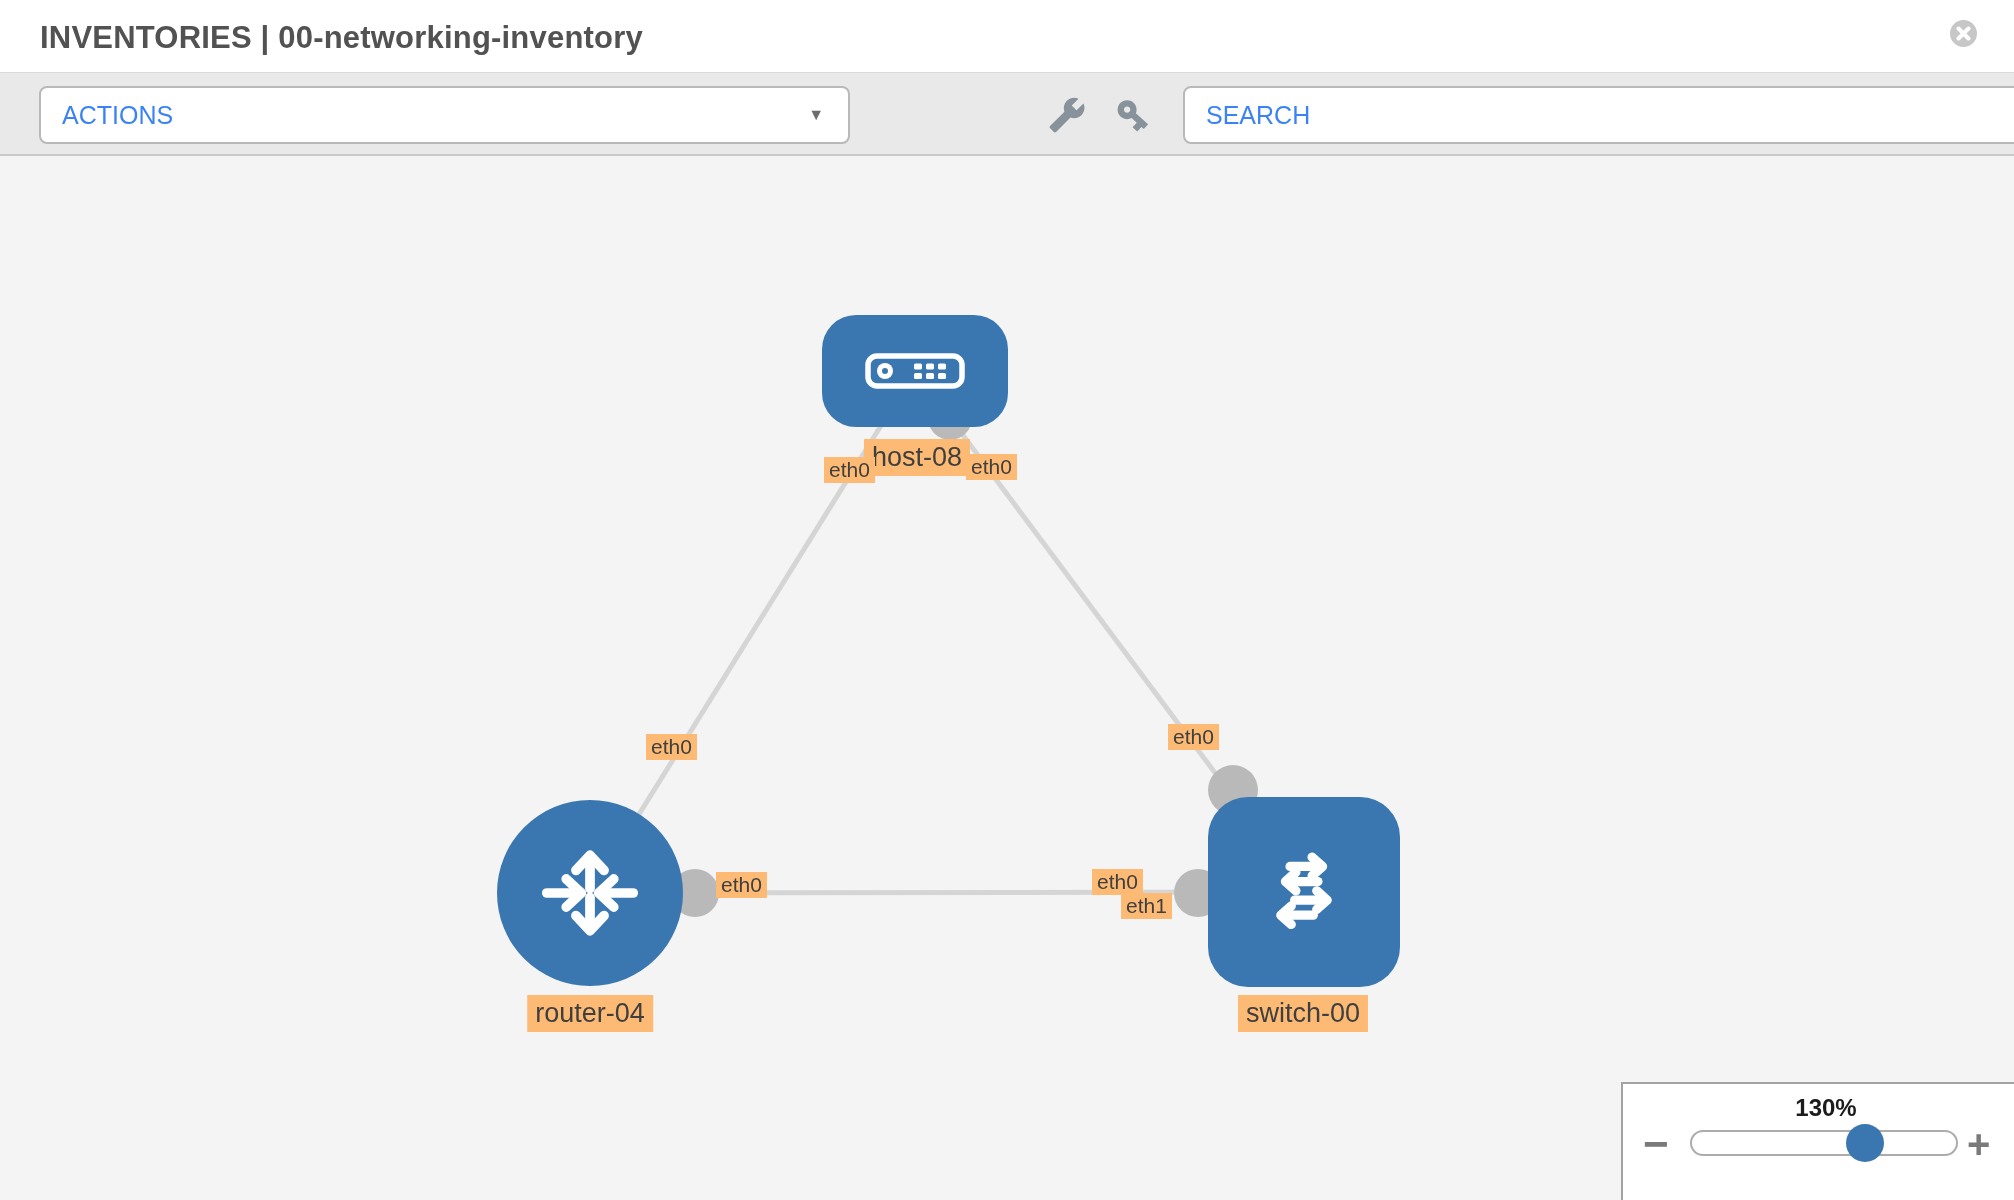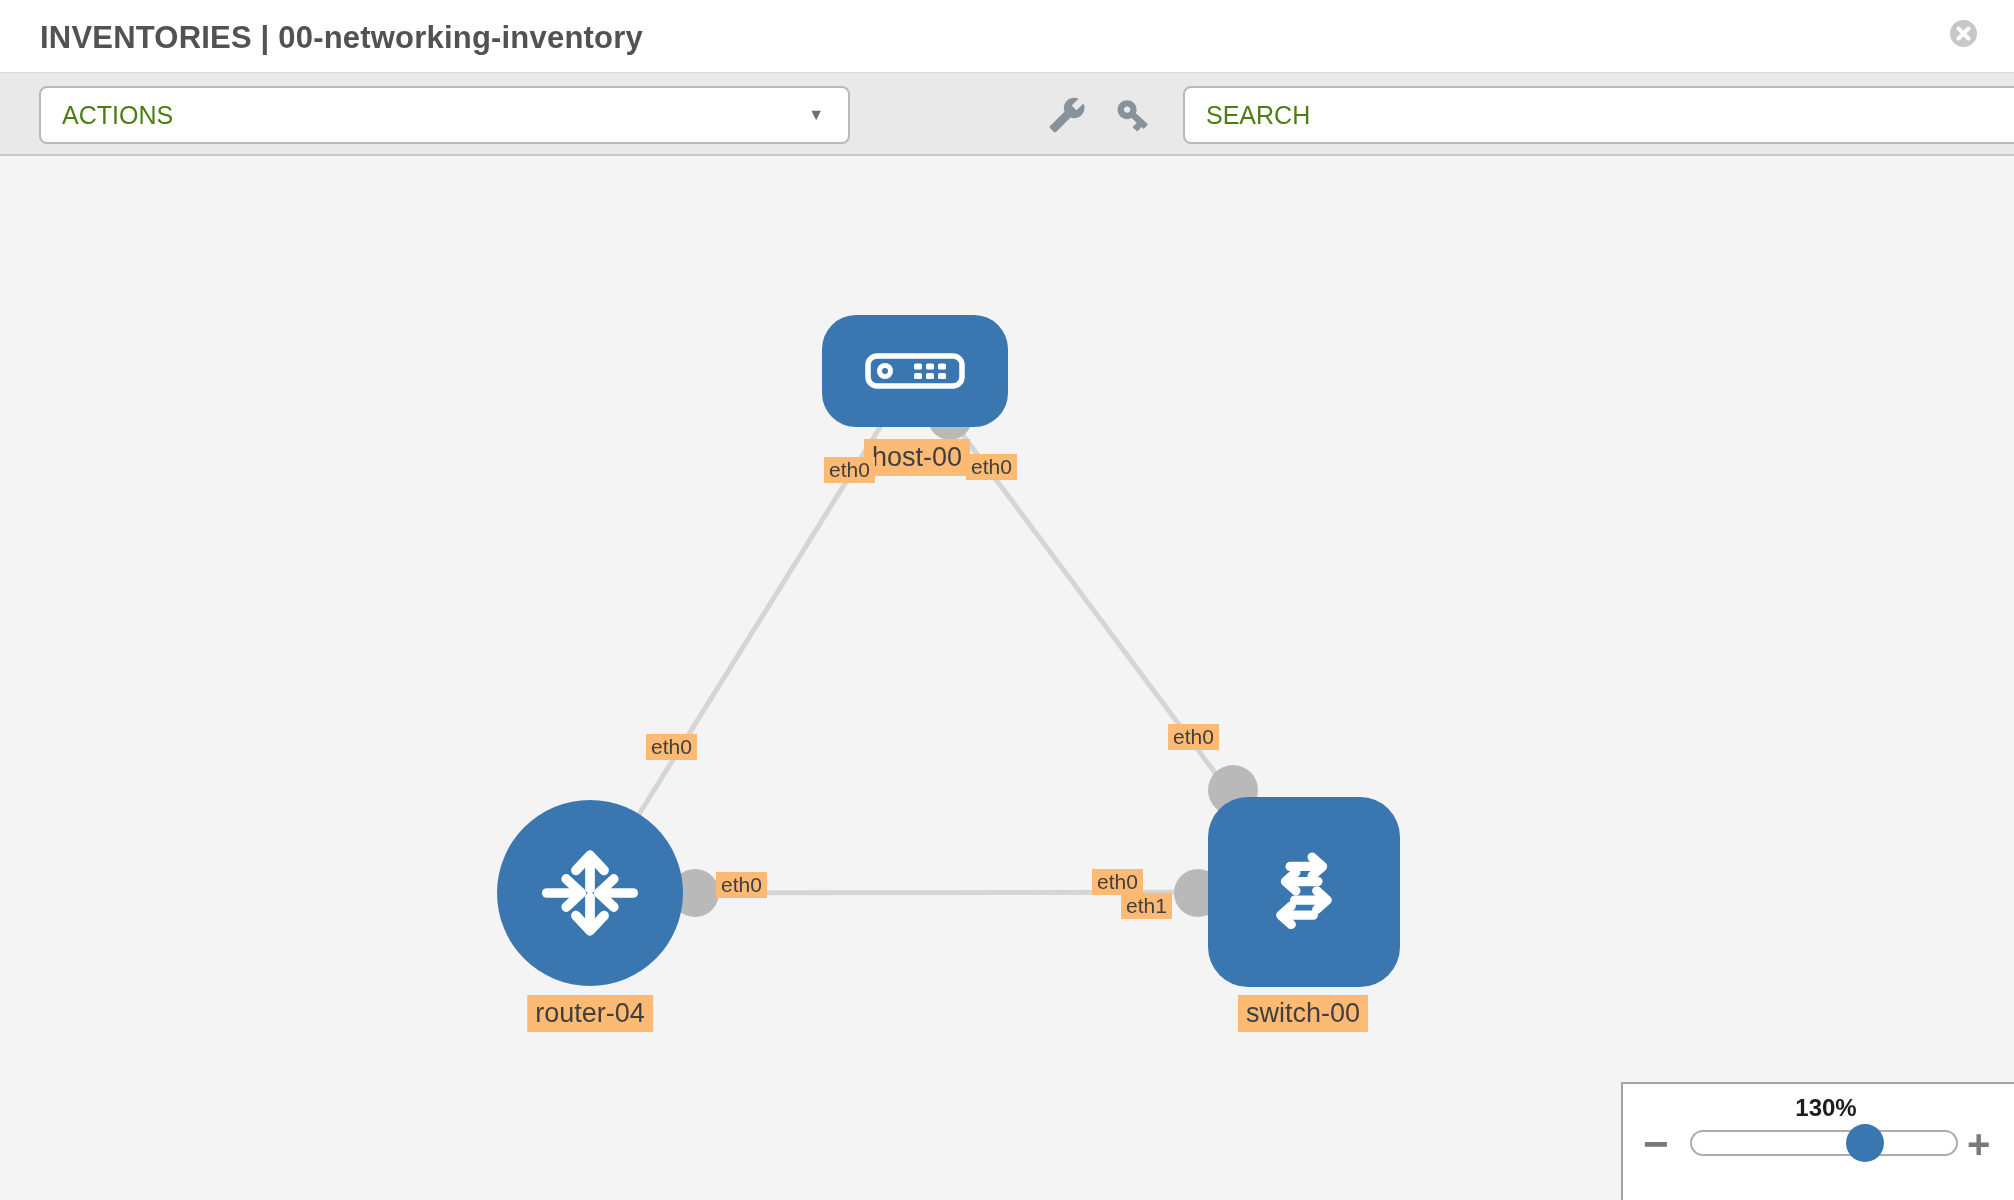--- a/index.html
+++ b/index.html
@@ -26,21 +26,21 @@
     position:absolute;left:0;top:72px;width:2014px;height:84px;
     background:#e9e9e9;box-sizing:border-box;
     border-top:1px solid #dadada;border-bottom:2px solid #c9c9c9;
   }
   .select-box{
     position:absolute;top:13px;height:58px;background:#fff;
     border:2px solid #b9b9b9;border-radius:8px;box-sizing:border-box;
     display:flex;align-items:center;cursor:pointer;
   }
   .select-box .sel-label{
-    padding-left:21px;font-size:25px;color:#4d7c0f;flex:1;
+    padding-left:21px;font-size:25px;color:#3b82f6;flex:1;
   }
   .select-box .caret{
     font-size:16px;color:#6e6e6e;padding-right:24px;
   }
   .actions-box{left:39px;width:811px;}
   .search-box{left:1183px;width:951px;}
   .tool-icon{position:absolute;top:23px;width:38px;height:38px;cursor:pointer;}
   .tool-icon svg{width:38px;height:38px;fill:#88929a;}
   .wrench{left:1048px;}
   .key{left:1114px;}
@@ -177,21 +177,21 @@
         <path d="M57 20 L66 28 L57 36"></path>
       <path d="M62 41 L36 41"></path>
         <path d="M43 33 L34 41 L43 49"></path>
       <path d="M42 57 L68 57"></path>
         <path d="M61 49 L70 57 L61 65"></path>
       <path d="M58 70 L32 70"></path>
         <path d="M39 62 L30 70 L39 78"></path>
     </svg>
   </div>
 
-  <div class="lbl node-lbl" style="left:917px;top:283px;">host-00</div>
+  <div class="lbl node-lbl" style="left:917px;top:283px;">host-08</div>
   <div class="lbl node-lbl" style="left:590px;top:839px;">router-04</div>
   <div class="lbl node-lbl" style="left:1303px;top:839px;text-align:right;">switch-00</div>
 
   <div class="lbl port-lbl" style="left:824px;top:301px;">eth0</div>
   <div class="lbl port-lbl" style="left:966px;top:298px;">eth0</div>
   <div class="lbl port-lbl" style="left:646px;top:578px;">eth0</div>
   <div class="lbl port-lbl" style="left:716px;top:716px;">eth0</div>
   <div class="lbl port-lbl" style="left:1168px;top:568px;">eth0</div>
 
   <div class="lbl port-lbl" style="left:1092px;top:713px;">eth0</div>

